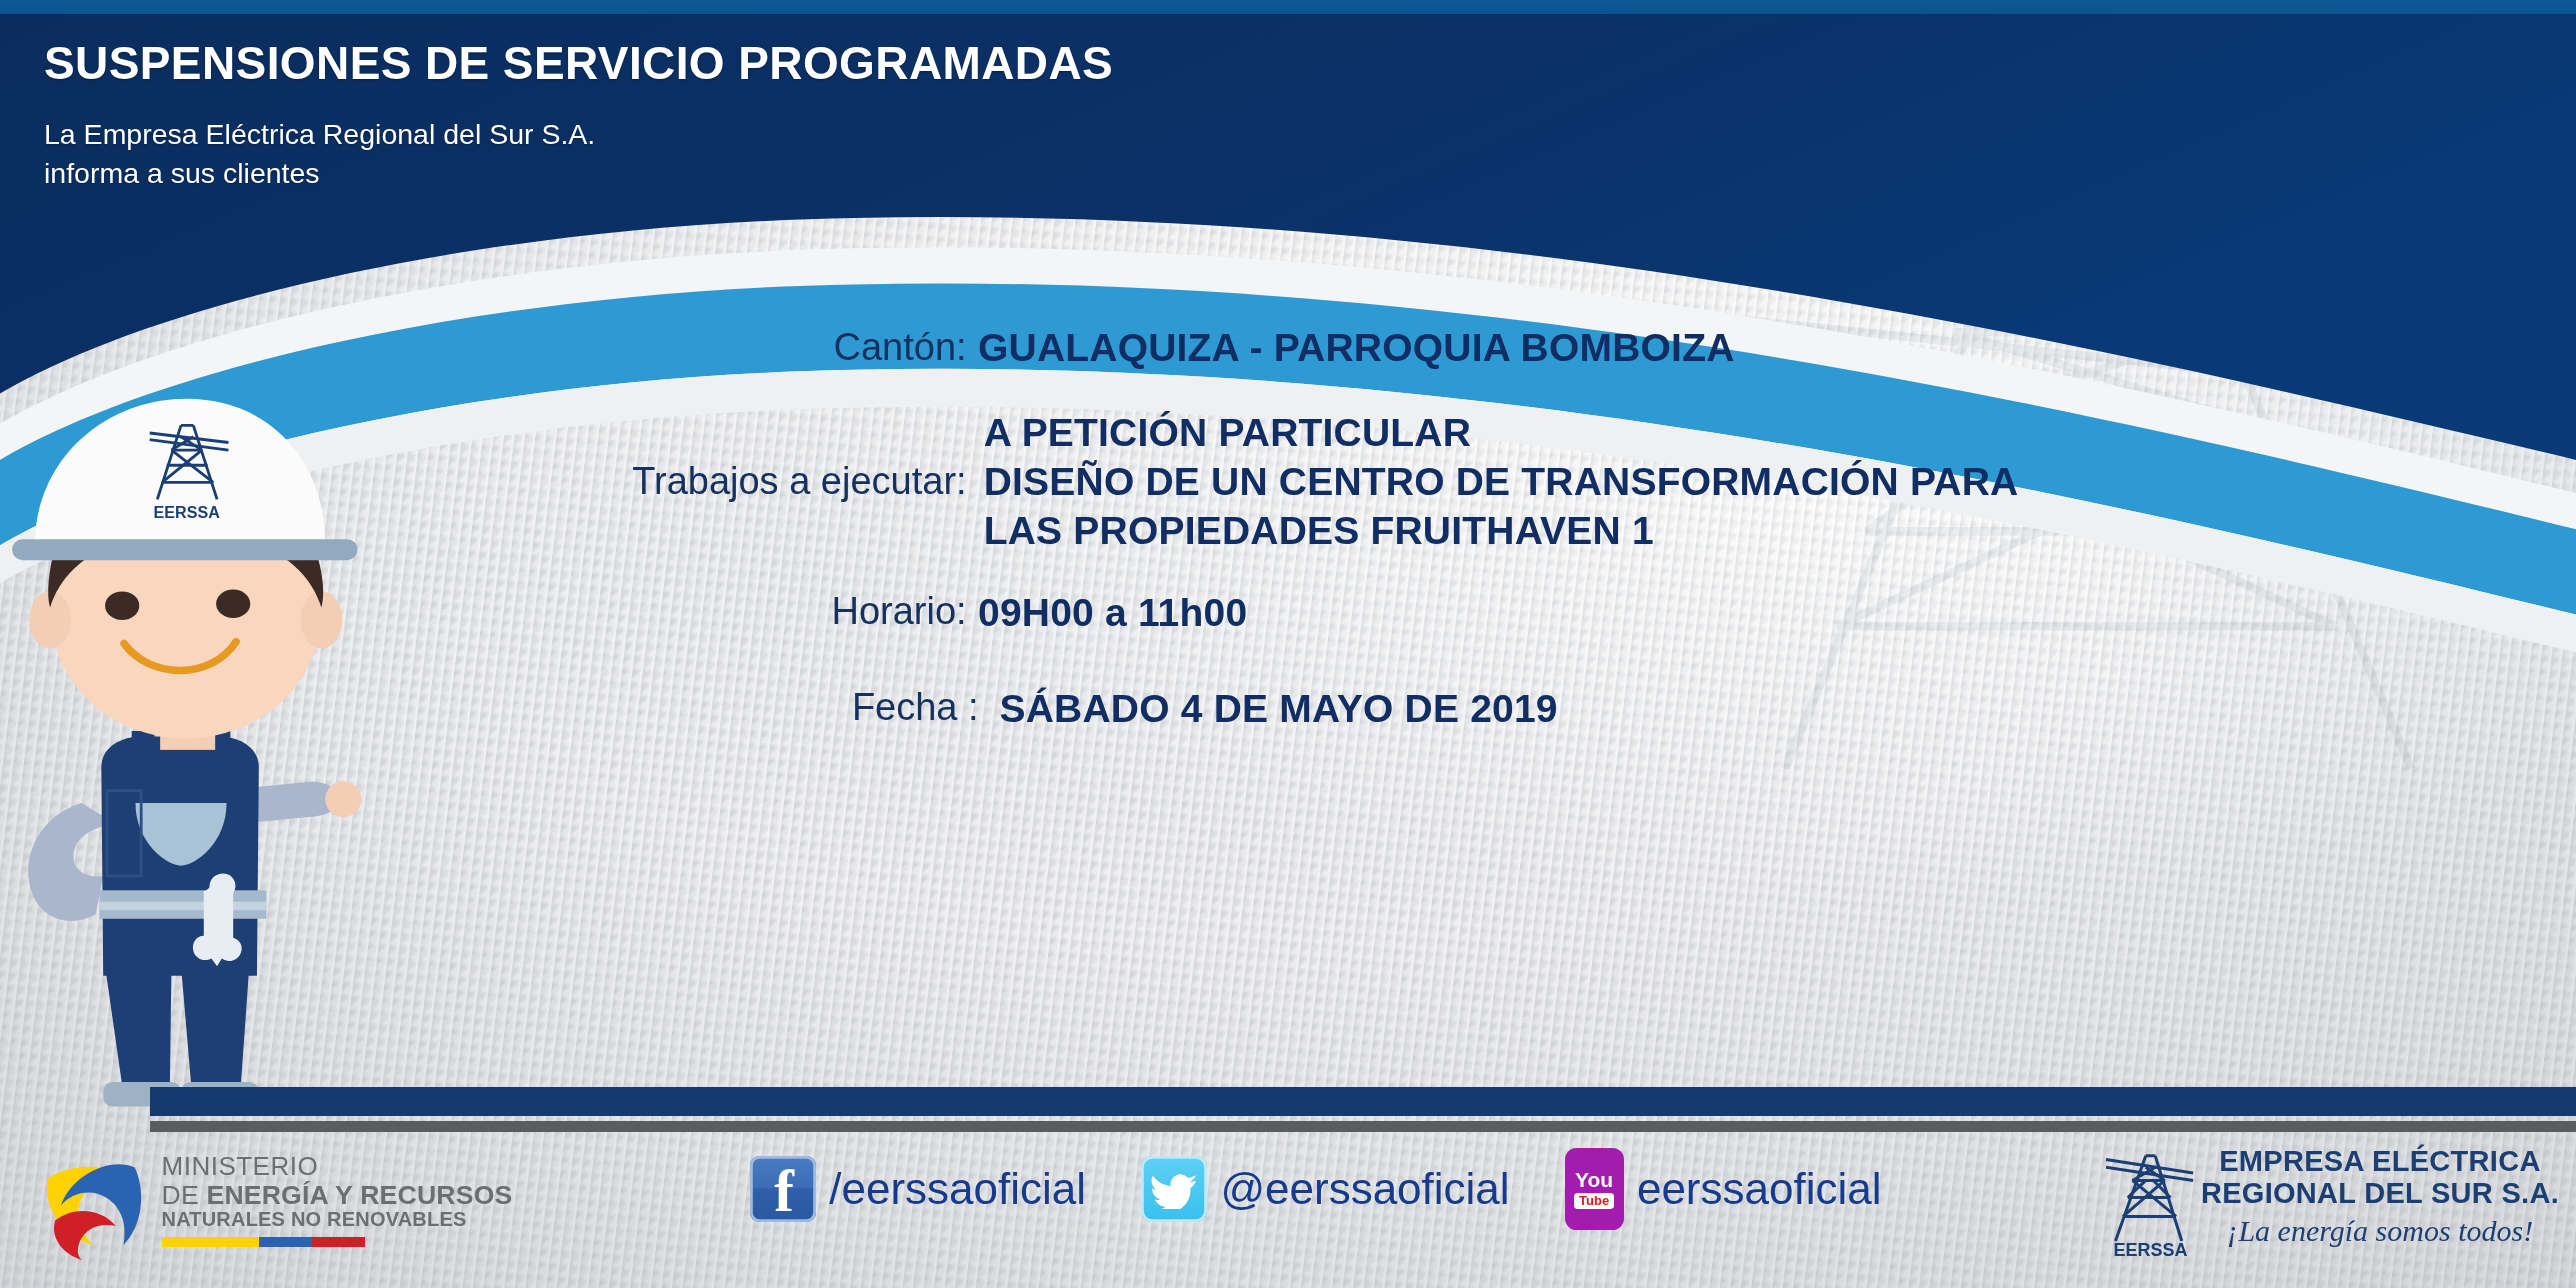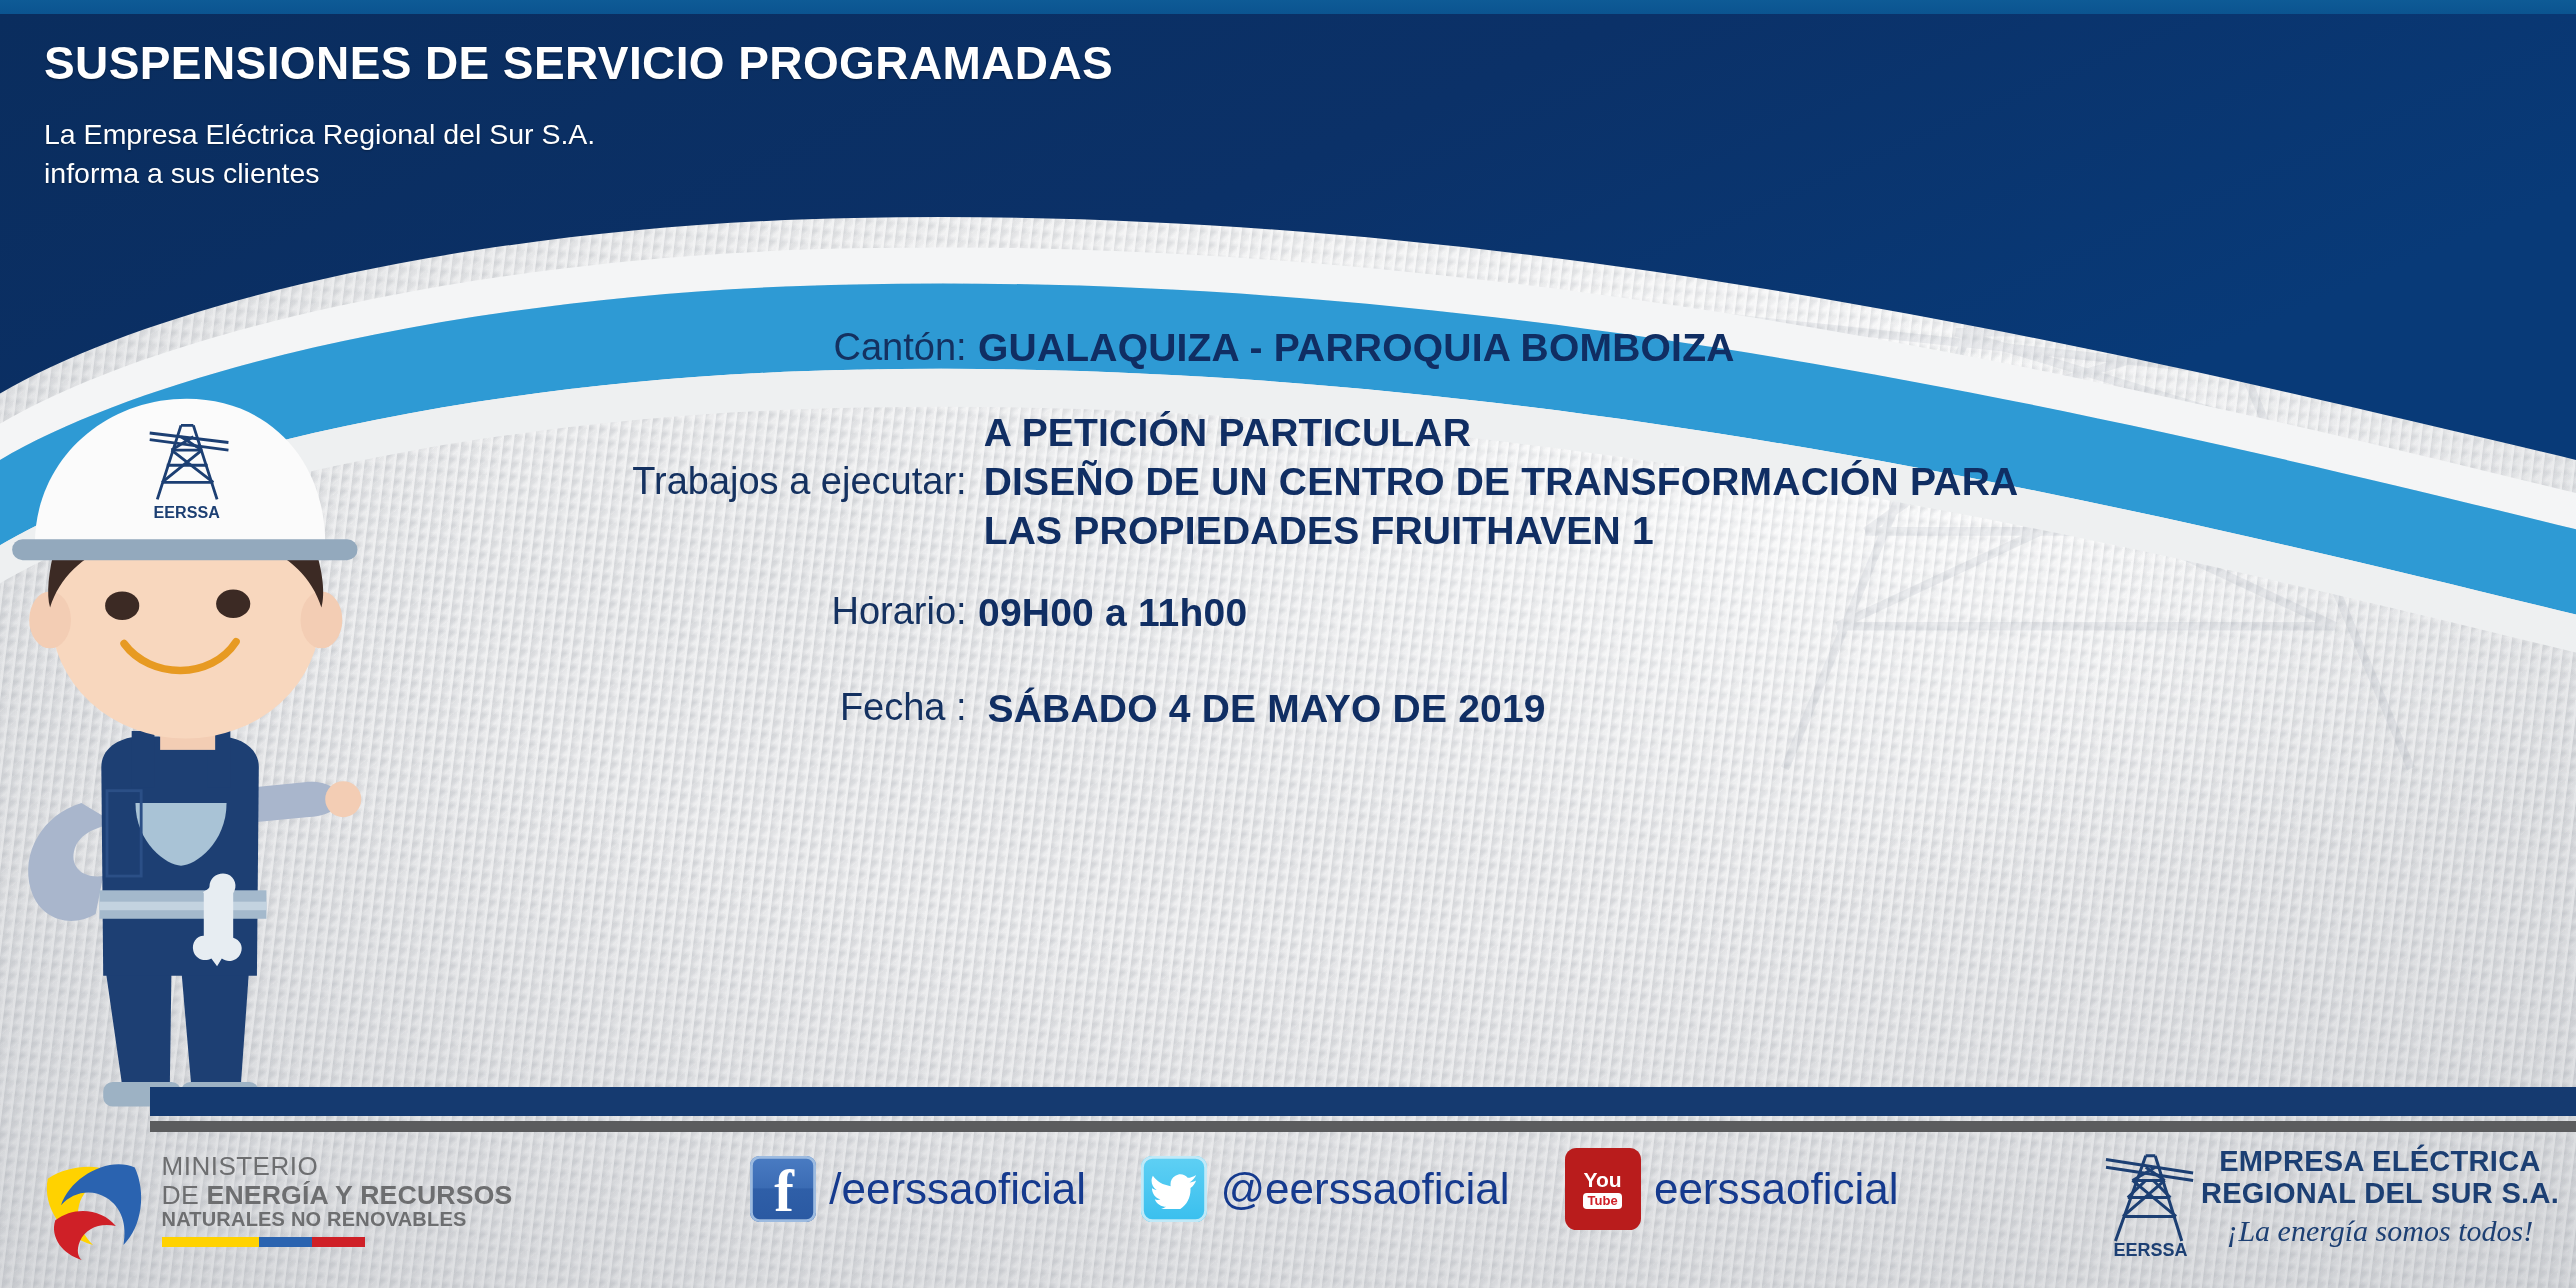--- a/index.html
+++ b/index.html
@@ -79,21 +79,21 @@
     white-space:nowrap;
   }
   .value{
     font-size:39px; color:#102e63; font-weight:bold; line-height:1.26;
     letter-spacing:0.2px; white-space:pre-line;
   }
   .r-canton   { margin-top:0; }
   .r-trabajos { margin-top:36px; }
   .r-sectores { margin-top:23px; }
   .r-horario  { margin-top:32px; }
-  .r-fecha    { margin-top:47px; }
+  .r-fecha    { margin-top:47px;padding-left:12px; }
   .r-fecha .value{ padding-left:9.5px; }
   .r-trabajos .value{ padding-left:5.7px; }
 
   
   .sep-wrap{ position:absolute; left:150px; top:1087px; width:2426px; height:47px; z-index:8; }
   .sep-bar{ position:absolute; left:0; top:0; width:100%; height:28.5px; background:#153a70; }
   .sep-shadow{ position:absolute; left:0; top:34px; width:100%; height:11.4px; background:#5b5c5e; }
 
   
   .footer{ position:absolute; left:0; top:1129px; width:100%; height:159px; z-index:9; }
@@ -110,21 +110,21 @@
   .fy{ width:48%; background:#ffd200; }
   .fb{ width:26%; background:#2a63b0; }
   .fr{ width:26%; background:#cf2027; }
 
   .social{ position:absolute; left:750px; top:19px; display:flex; align-items:center; }
   .soc{ display:flex; align-items:center; margin-right:55px; }
   .soc-label{ font-size:44px; color:#153a8e; font-weight:normal; margin-left:13.3px; white-space:nowrap; }
   .fb-icon{ width:66px; height:66px; border-radius:9.5px; background:linear-gradient(180deg,#4a7cc3 0%,#3b6cb4 48%,#2f5fa8 50%,#2a59a2 100%); box-shadow:inset 0 0 0 2.8px #9dbbe0; position:relative; }
   .fb-icon span{ position:absolute; left:50%; top:5.7px; transform:translateX(-45%); color:#fff; font-size:59px; font-weight:bold; font-family:"Liberation Serif", serif; line-height:1; }
   .tw-icon{ width:66px; height:66px; border-radius:11.4px; background:linear-gradient(180deg,#5fd0f4 0%,#39bfee 100%); box-shadow:inset 0 0 0 2.8px #bfe9f8; display:flex; align-items:center; justify-content:center; }
-  .yt-icon{ width:76px; height:82px; border-radius:11.4px; background:#b91c1c; display:flex; flex-direction:column; align-items:center; justify-content:center; }
+  .yt-icon{ width:59px; height:82px; border-radius:11.4px; background:#a21caf; display:flex; flex-direction:column; align-items:center; justify-content:center; }
   .yt-you{ color:#fff; font-size:21px; font-weight:bold; line-height:1; margin-bottom:2.8px; }
   .yt-tube{ background:#fff; color:#cf2027; font-size:13px; font-weight:bold; border-radius:3.8px; padding:0.9px 4.7px; line-height:1.05; }
 
   .eerssa{ position:absolute; right:17px; top:5.7px; display:flex; align-items:center; }
   .eerssa-mark{ width:101px; height:125px; }
   .eerssa-txt{ margin-left:0; color:#1c3f73;text-align:center; }
   .ee-l1,.ee-l2{ font-size:29px; font-weight:bold; letter-spacing:0.3px; line-height:1.1; }
   .ee-slogan{ margin-top:3.8px; font-size:30px; font-style:italic; font-family:"Liberation Serif", serif; color:#1c3f73; }
 </style>
 </head>

